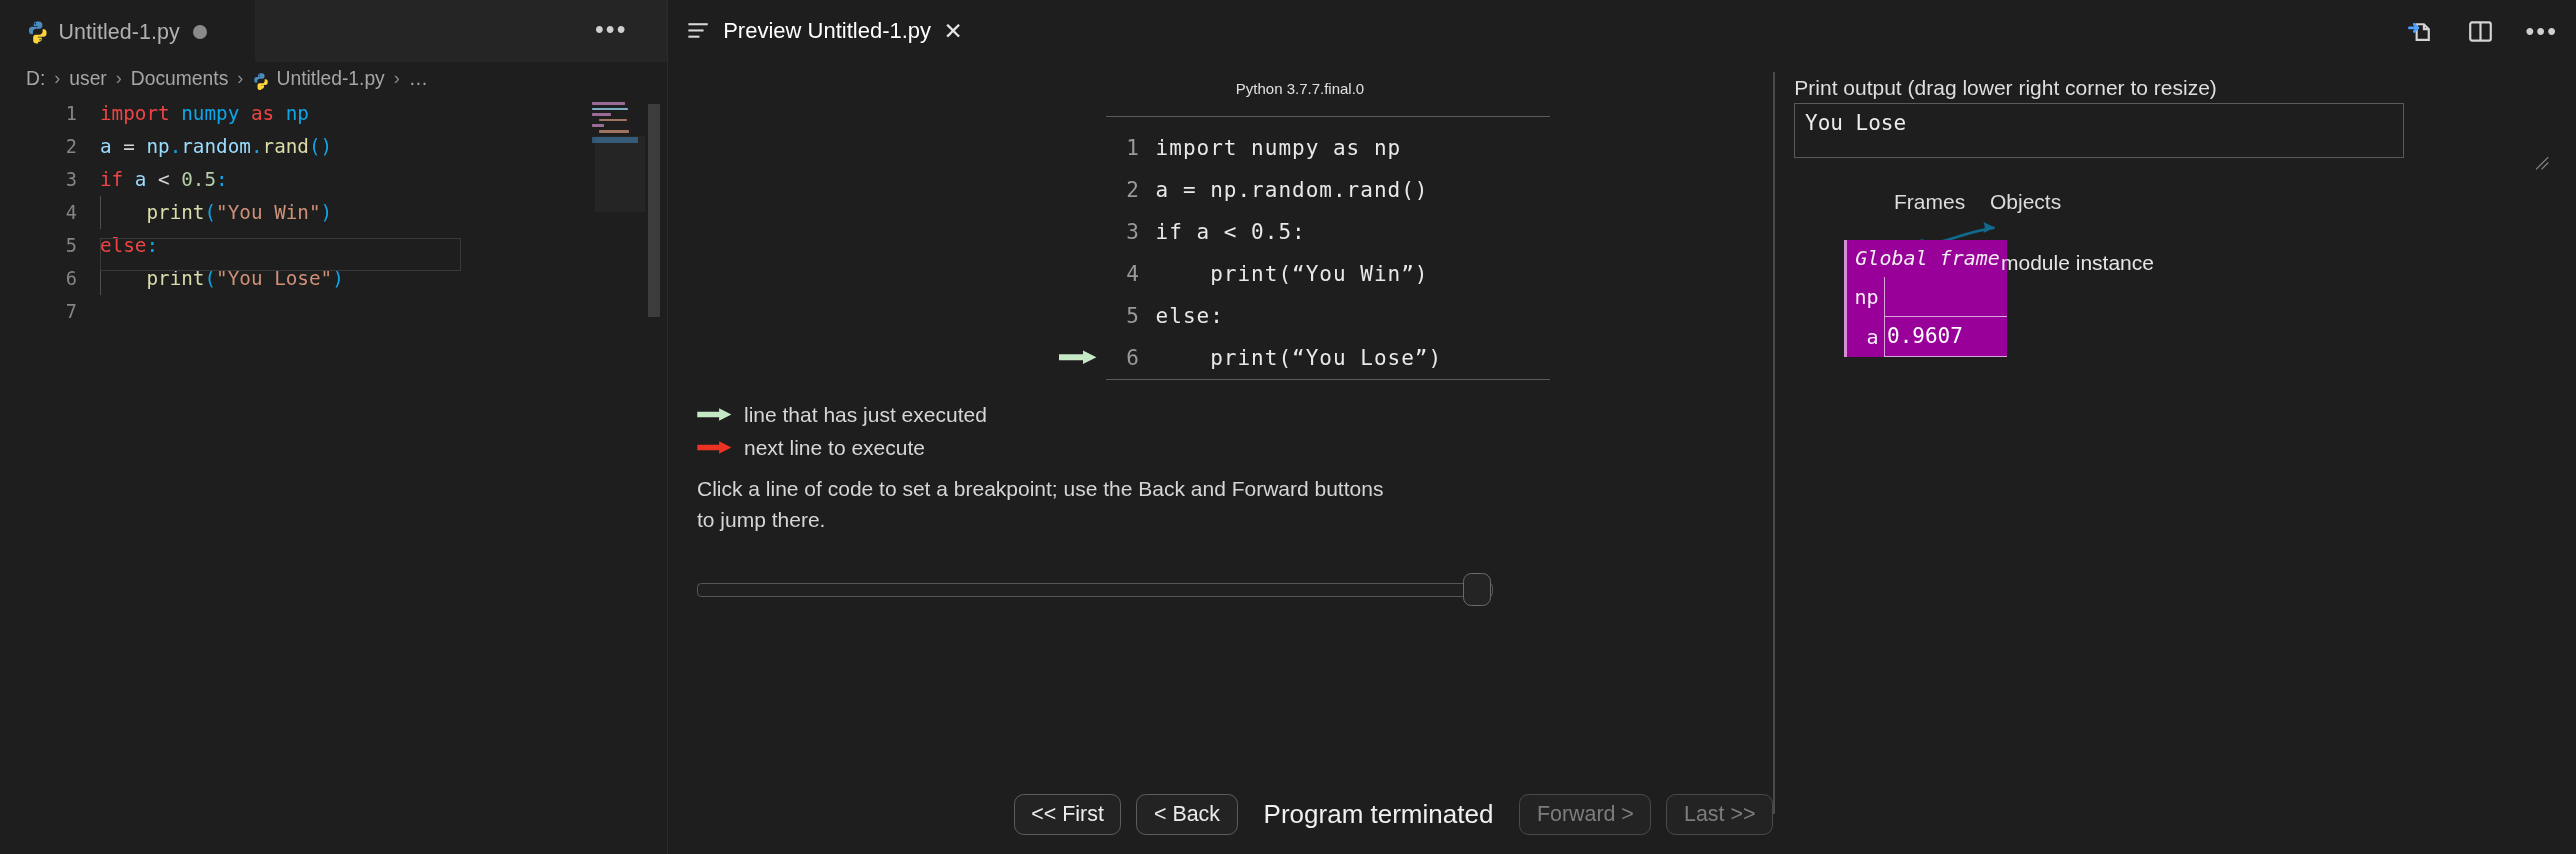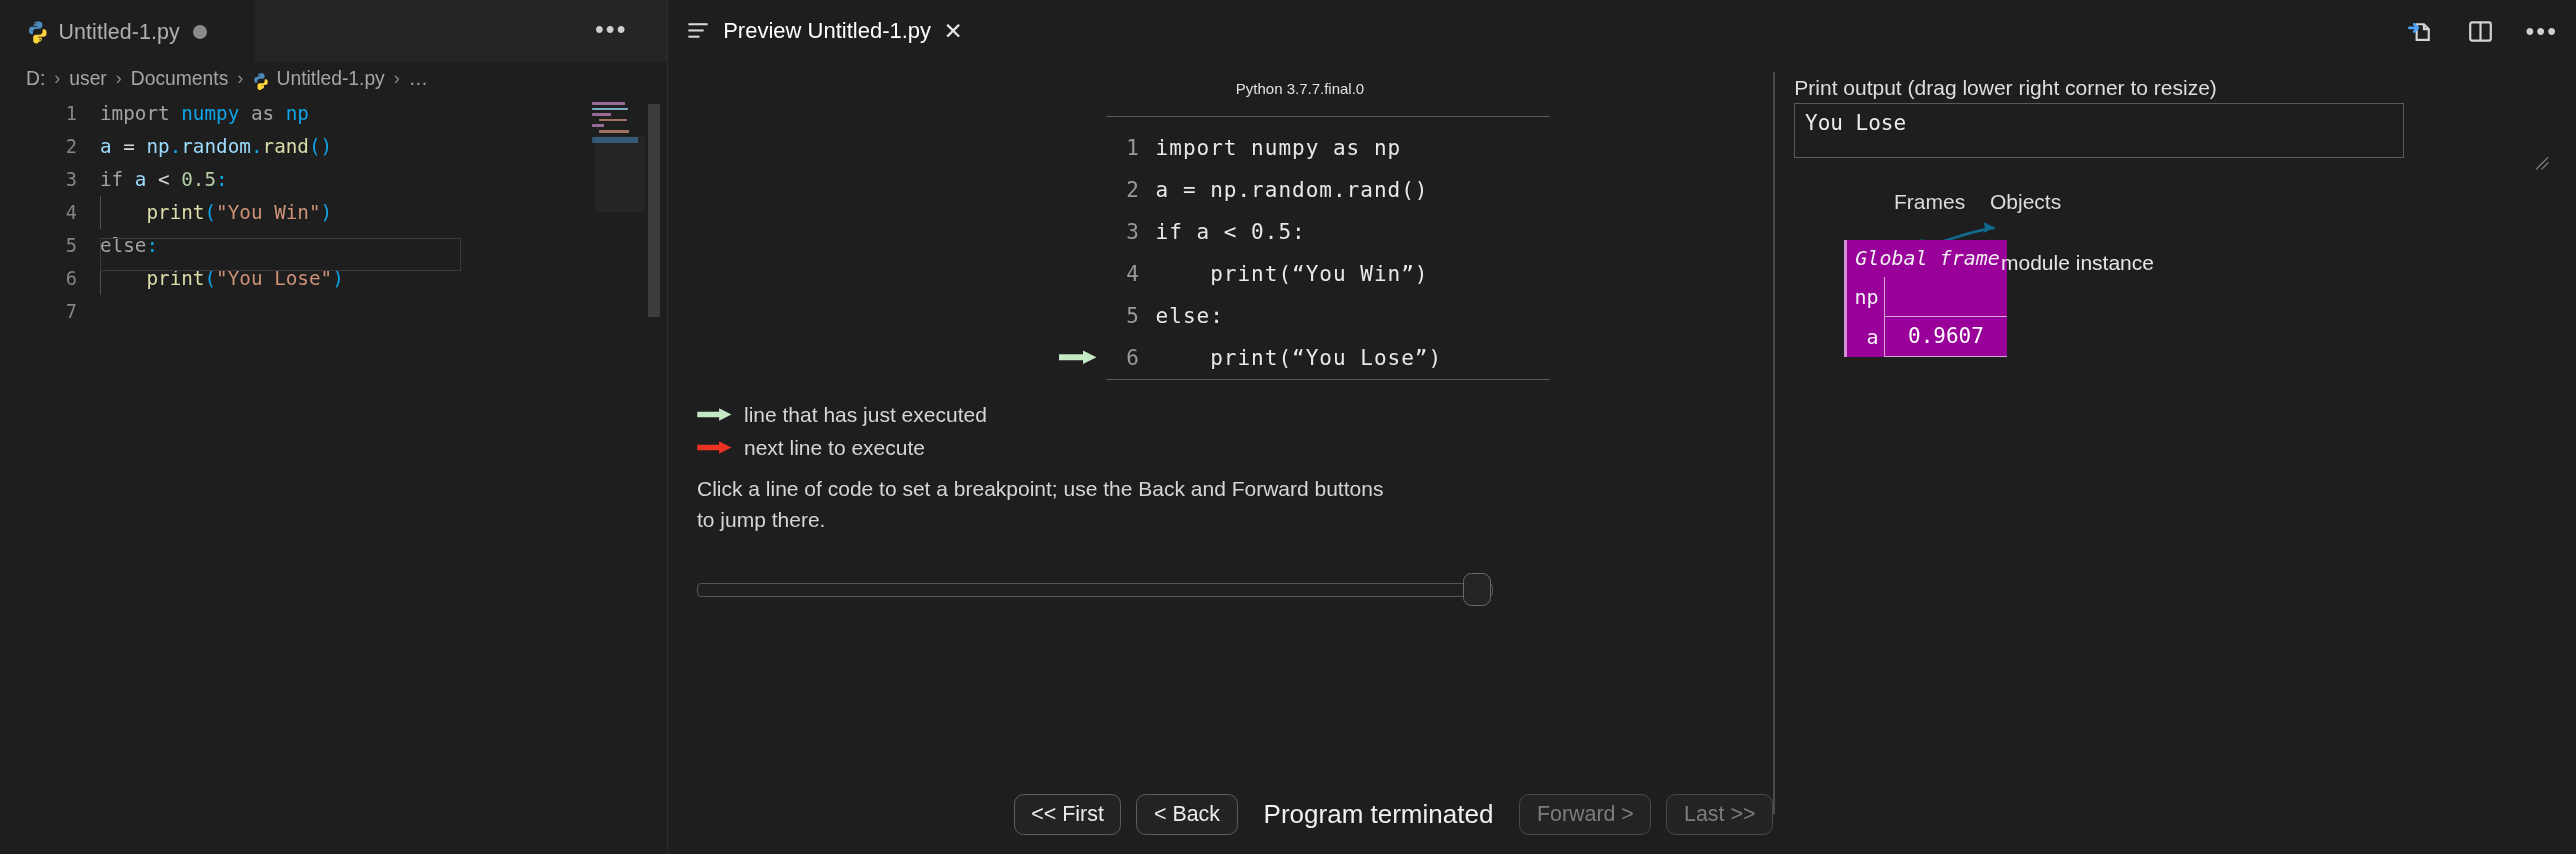--- a/index.html
+++ b/index.html
@@ -59,21 +59,21 @@
   }
   .code-row { position: relative; height: 33px; display: flex; align-items: center; }
   .ln {
     width: 77px; text-align: right; color: #858585; font-size: 18.6px; flex: none;
     font-family: "DejaVu Sans Mono", monospace;
   }
   .code-text {
     padding-left: 23px; white-space: pre; color: #d4d4d4;
     font-family: "DejaVu Sans Mono", monospace; font-size: 19.3px;
   }
-  .tok-kw   { color: #a3a3a3; margin-top: 32px; }
+  .tok-kw   { color: #ef4444; margin-top: 32px; }
   .tok-fn   { color: #dcdcaa; }
   .tok-id   { color: #9cdcfe; }
   .tok-plain{ color: #0ea5e9; }
   .tok-num  { color: #b5cea8; }
   .tok-str  { color: #ce9178; }
   .tok-op   { color: #d4d4d4; }
   .indent-guide {
     position: absolute; left: 100px; top: 0; width: 1.4px; height: 33px;
     background: #505050;
   }
@@ -230,21 +230,21 @@
     font-family: "DejaVu Sans Mono", monospace; white-space: nowrap;
   }
   .var-row { position: relative; display: flex; align-items: stretch; height: 40px; }
   .var-name {
     width: 37px; text-align: right; padding-right: 5.5px; color: #f2f2f2; font-size: 20px;
     display: flex; align-items: center; justify-content: flex-end;
     font-family: "DejaVu Sans Mono", monospace;
   }
   .var-cell {
     flex: 1; border-left: 1.4px solid #d9a6d9; border-bottom: 1.4px solid #d9a6d9;
-    display: flex; align-items: center; padding-left: 23px;
+    display: flex; align-items: center; padding-left: 2px;
     color: #ffffff; font-size: 21px; white-space: nowrap;
     font-family: "DejaVu Sans Mono", monospace;
   }
   .var-cell.empty { min-width: 52px; }
   #obj-module {
     position: absolute; left: 226px; top: 189px; color: #e6e6e6; font-size: 21px; white-space: nowrap;
   }
   #pointer-svg { position: absolute; left: 0; top: 0; width: 800px; height: 345px; pointer-events: none; }
 </style>
 </head>

